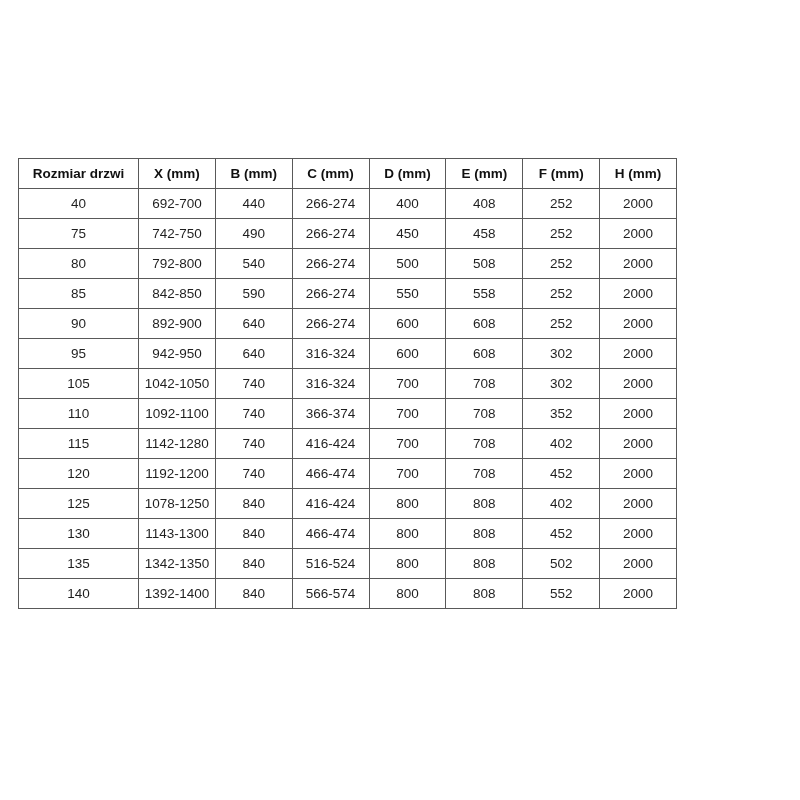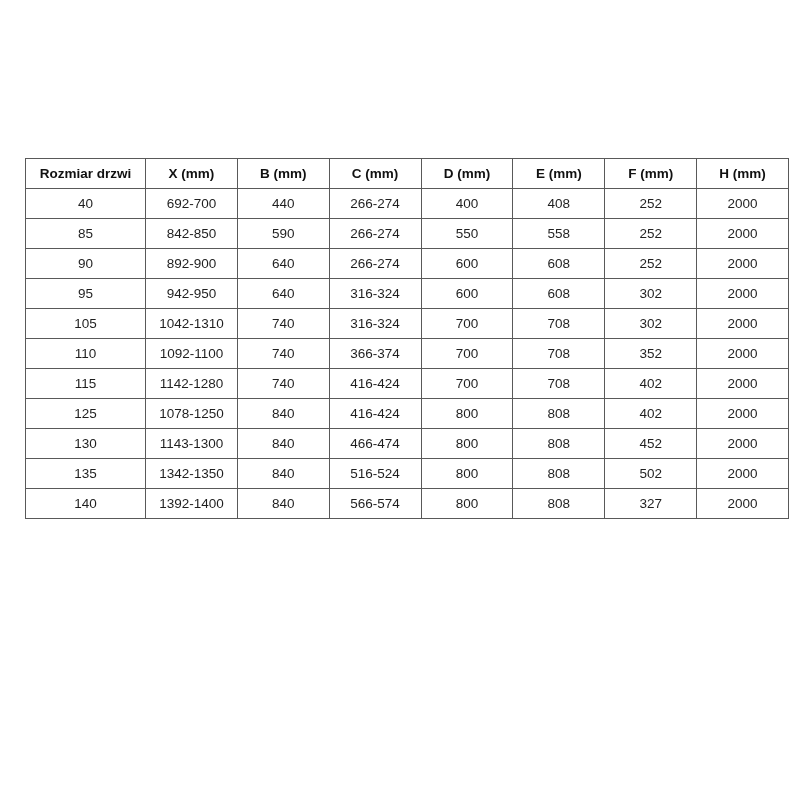--- a/index.html
+++ b/index.html
@@ -4,23 +4,23 @@
 <style>
   * { box-sizing: border-box; margin: 0; padding: 0; }
   html, body {
     width: 800px;
     height: 800px;
     background: #ffffff;
     font-family: "Liberation Sans", "DejaVu Sans", sans-serif;
   }
   .table-wrap {
     position: absolute;
-    left: 25px;
+    left: 18px;
     top: 158px;
-    width: 764px;
+    width: 659px;
   }
   table.size-table {
     width: 100%;
     border-collapse: collapse;
     table-layout: fixed;
   }
   table.size-table col.first-col { width: 120px; }
   table.size-table th,
   table.size-table td {
     border: 1px solid #595959;
@@ -70,20 +70,40 @@
           <td>40</td>
           <td>692-700</td>
           <td>440</td>
           <td>266-274</td>
           <td>400</td>
           <td>408</td>
           <td>252</td>
           <td>2000</td>
         </tr>
         <tr>
+          <td>75</td>
+          <td>742-750</td>
+          <td>490</td>
+          <td>266-274</td>
+          <td>450</td>
+          <td>458</td>
+          <td>252</td>
+          <td>2000</td>
+        </tr>
+        <tr>
+          <td>80</td>
+          <td>792-800</td>
+          <td>540</td>
+          <td>266-274</td>
+          <td>500</td>
+          <td>508</td>
+          <td>252</td>
+          <td>2000</td>
+        </tr>
+        <tr>
           <td>85</td>
           <td>842-850</td>
           <td>590</td>
           <td>266-274</td>
           <td>550</td>
           <td>558</td>
           <td>252</td>
           <td>2000</td>
         </tr>
         <tr>
@@ -101,21 +121,21 @@
           <td>942-950</td>
           <td>640</td>
           <td>316-324</td>
           <td>600</td>
           <td>608</td>
           <td>302</td>
           <td>2000</td>
         </tr>
         <tr>
           <td>105</td>
-          <td>1042-1310</td>
+          <td>1042-1050</td>
           <td>740</td>
           <td>316-324</td>
           <td>700</td>
           <td>708</td>
           <td>302</td>
           <td>2000</td>
         </tr>
         <tr>
           <td>110</td>
           <td>1092-1100</td>
@@ -130,20 +150,30 @@
           <td>115</td>
           <td>1142-1280</td>
           <td>740</td>
           <td>416-424</td>
           <td>700</td>
           <td>708</td>
           <td>402</td>
           <td>2000</td>
         </tr>
         <tr>
+          <td>120</td>
+          <td>1192-1200</td>
+          <td>740</td>
+          <td>466-474</td>
+          <td>700</td>
+          <td>708</td>
+          <td>452</td>
+          <td>2000</td>
+        </tr>
+        <tr>
           <td>125</td>
           <td>1078-1250</td>
           <td>840</td>
           <td>416-424</td>
           <td>800</td>
           <td>808</td>
           <td>402</td>
           <td>2000</td>
         </tr>
         <tr>
@@ -166,18 +196,18 @@
           <td>502</td>
           <td>2000</td>
         </tr>
         <tr>
           <td>140</td>
           <td>1392-1400</td>
           <td>840</td>
           <td>566-574</td>
           <td>800</td>
           <td>808</td>
-          <td>327</td>
+          <td>552</td>
           <td>2000</td>
         </tr>
       </tbody>
   </table>
 </div>
 
 </body></html>

